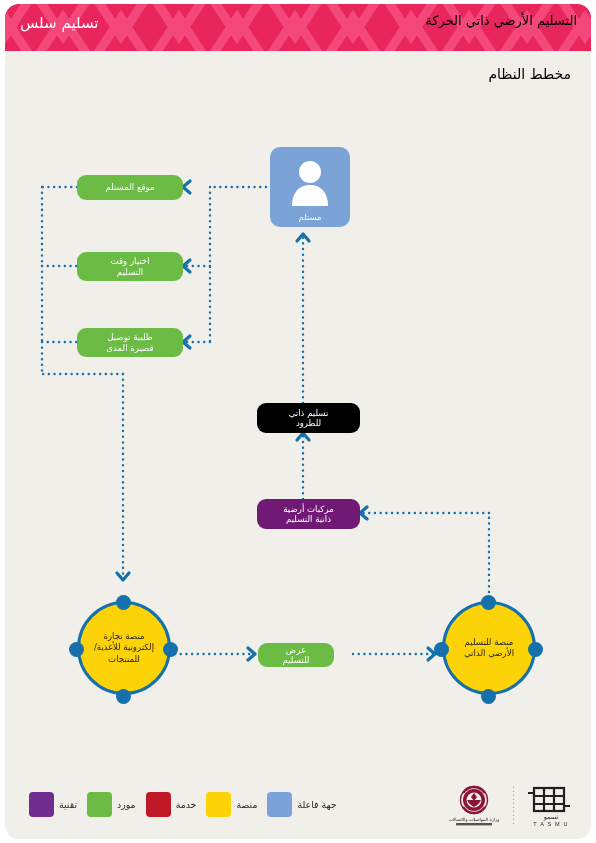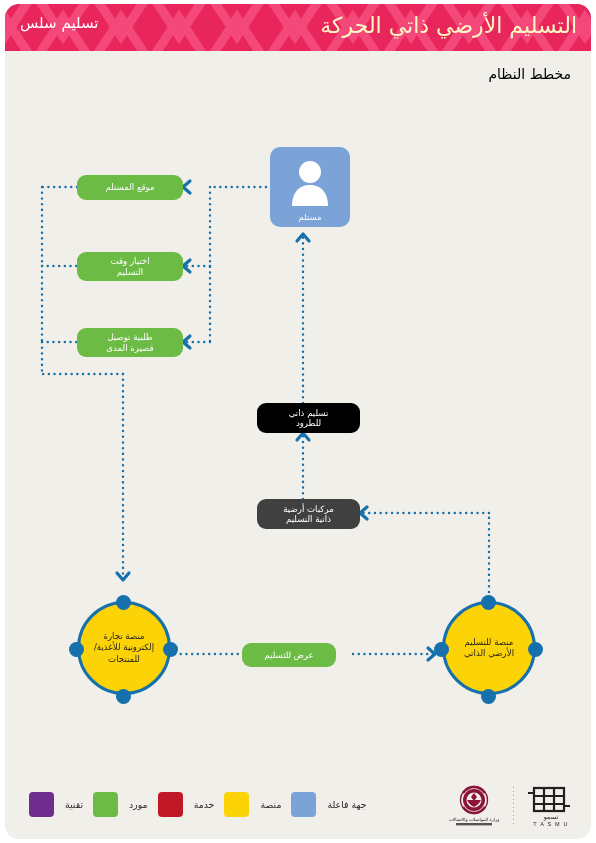--- a/index.html
+++ b/index.html
@@ -47,22 +47,22 @@
     position: absolute;
     left: 0; top: 0;
     width: 586px;
     height: 47px;
     opacity: 1;
   }
   #header .title {
     position: absolute;
     right: 14px;
     top: 9px;
-    font-size: 22px;
-    color: #fef9c3;
+    font-size: 13px;
+    color: #000000;
     letter-spacing: 0px;
     white-space: nowrap;
     z-index: 3;
   }
   #header .subtitle {
     position: absolute;
     left: 15px;
     top: 10px;
     font-size: 15px;
     color: #ffffff;
@@ -104,21 +104,21 @@
     line-height: 1.18;
     z-index: 5;
   }
   .pill {
     border-radius: 9px;
     font-size: 8.6px;
     padding: 2px 19px;
   }
   .pill.green  { background: #6cbb45; }
   .pill.red    { background: #000000; }
-  .pill.purple { background: #404040; }
+  .pill.purple { background: #701a75; }
 
   
   #actor-box {
     position: absolute;
     left: 265px;
     top: 143px;
     width: 80px;
     height: 80px;
     background: #7ba3d8;
     border-radius: 10px;
@@ -177,21 +177,21 @@
     display: flex;
     flex-direction: row;
     align-items: center;
     gap: 10px;
     z-index: 7;
   }
   .legend-item {
     display: flex;
     flex-direction: row;
     align-items: center;
-    gap: 11px;
+    gap: 5px;
   }
   .legend-item .swatch {
     width: 25px;
     height: 25px;
     border-radius: 4px;
   }
   .legend-item .ltxt {
     font-size: 9.4px;
     color: #231f20;
     white-space: nowrap;
@@ -322,21 +322,21 @@
       </div>
 
       <div class="node pill red" style="left:252px; top:399px; width:103px; height:30px;">
         <span>تسليم ذاتي للطرود</span>
       </div>
 
       <div class="node pill purple" style="left:252px; top:495px; width:103px; height:30px;">
         <span>مركبات أرضية ذاتية التسليم</span>
       </div>
 
-      <div class="node pill green" style="left:237px; top:639px; width:94px; height:24px;font-family:Liberation Serif, serif;">
+      <div class="node pill green" style="left:253px; top:639px; width:76px; height:24px;">
         <span>عرض للتسليم</span>
       </div>
 
       <div class="platform" style="left:72px; top:597px; width:94px; height:94px;">
         <span class="ptxt">منصة تجارة إلكترونية للأغذية/للمنتجات</span>
       </div>
       <div class="knob" style="left:111px; top:591px;"></div>
       <div class="knob" style="left:111px; top:685px;"></div>
       <div class="knob" style="left:64px;  top:638px;"></div>
       <div class="knob" style="left:158px; top:638px;"></div>

